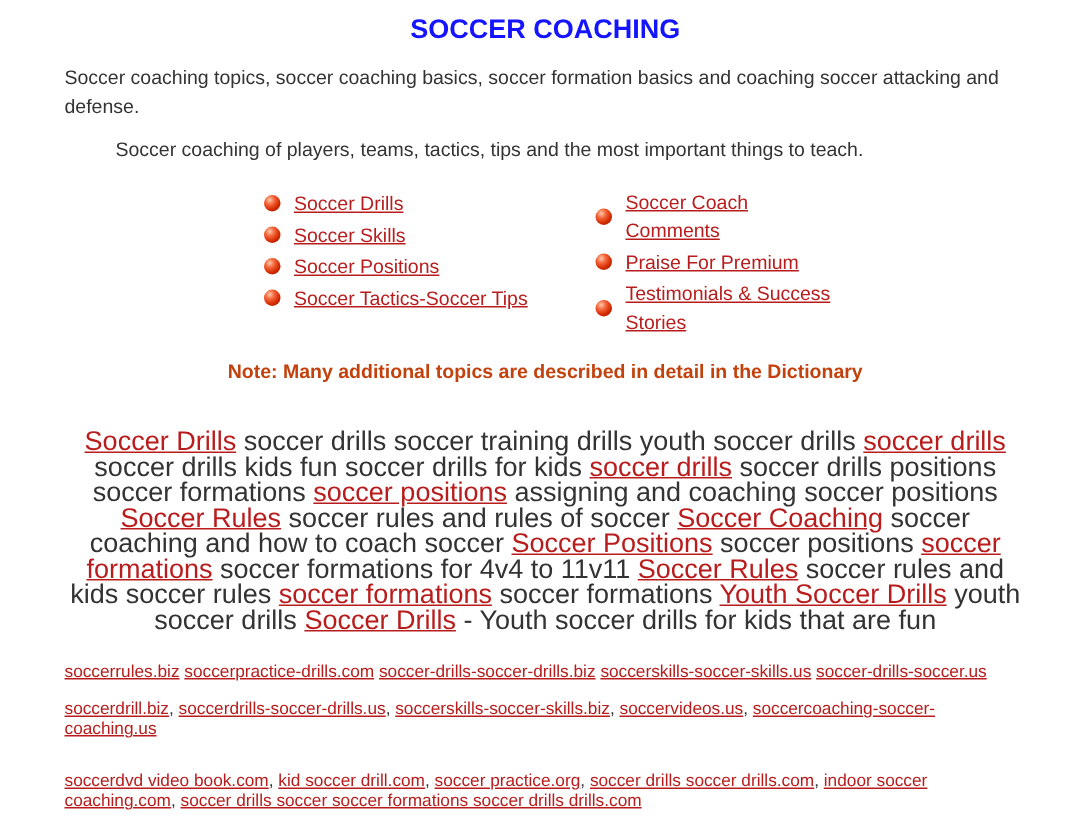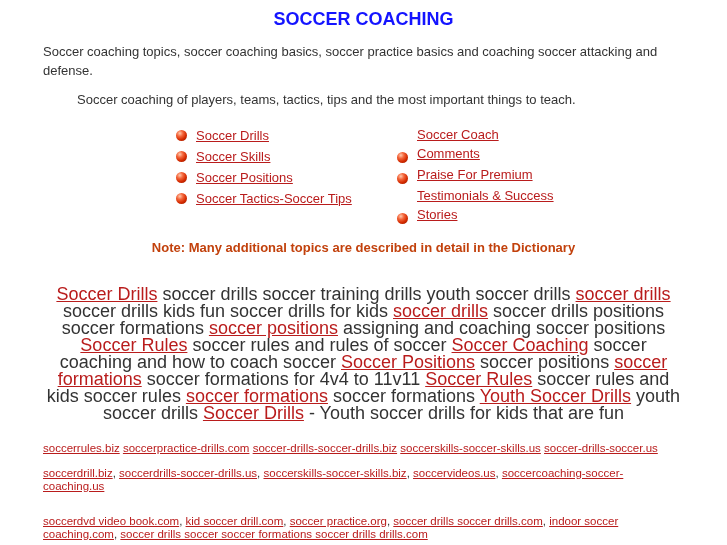--- a/index.html
+++ b/index.html
@@ -20,21 +20,21 @@
   p.intro { margin: 0; line-height: 19px; }
   p.intro.p1 { margin-top: 16px; }
   p.intro.p2 { margin-top: 12px; }
   p.intro.p3 { margin-top: 10px; margin-left: 34px; }
 
   .topics { display: flex; margin: 16px 0 0 133px; }
   .topics-col-left  { width: 221px; }
   .topics-col-right { width: 210px; }
   .topic-item { display: flex; align-items: center; gap: 9px; }
   .topics-col-left  .topic-item { min-height: 21px; }
-  .topics-col-right .topic-item { margin-bottom: 2px; align-items: flex-end; }
+  .topics-col-right .topic-item { margin-bottom: 2px; }
   .bullet {
     width: 11px; height: 11px; border-radius: 50%; flex: 0 0 11px;
     background: radial-gradient(circle at 35% 30%, #ffc9ad 0%, #f4653a 30%, #d32a00 62%, #8e1a00 100%);
   }
   .topics-col-left  .topic-link { line-height: 21px; }
   .topics-col-right .topic-link { line-height: 19px; display: block; width: 140px; }
 
   .note {
     font-weight: bold; text-align: center; color: #c2410c;
     margin: 14px 0 0 0; line-height: 16px;
@@ -50,21 +50,21 @@
   .domain-row.row-1 { margin-top: 12px; }
   .domain-row.row-2 { margin-top: 22px; }
 </style>
 </head>
 <body>
 
 <div class="page">
 
   <h1 class="page-title">SOCCER COACHING</h1>
 
-  <p class="intro p2">Soccer coaching topics, soccer coaching basics, soccer practice basics and coaching soccer attacking and defense.</p>
+  <p class="intro p2">Soccer coaching topics, soccer coaching basics, soccer formation basics and coaching soccer attacking and defense.</p>
   <p class="intro p3">Soccer coaching of players, teams, tactics, tips and the most important things to teach.</p>
 
   <div class="topics">
     <div class="topics-col-left">
         <div class="topic-item">
           <span class="bullet"></span>
           <a class="topic-link">Soccer Drills</a>
         </div>
         <div class="topic-item">
           <span class="bullet"></span>

